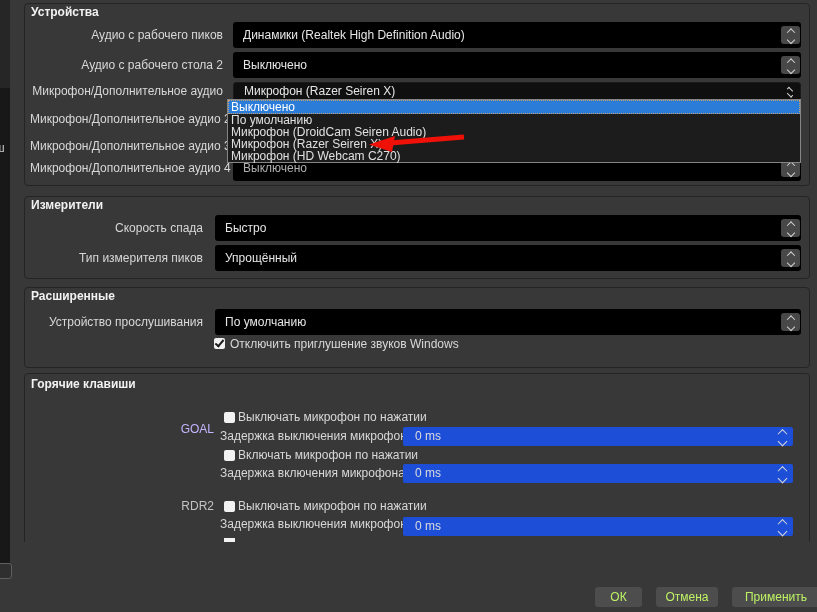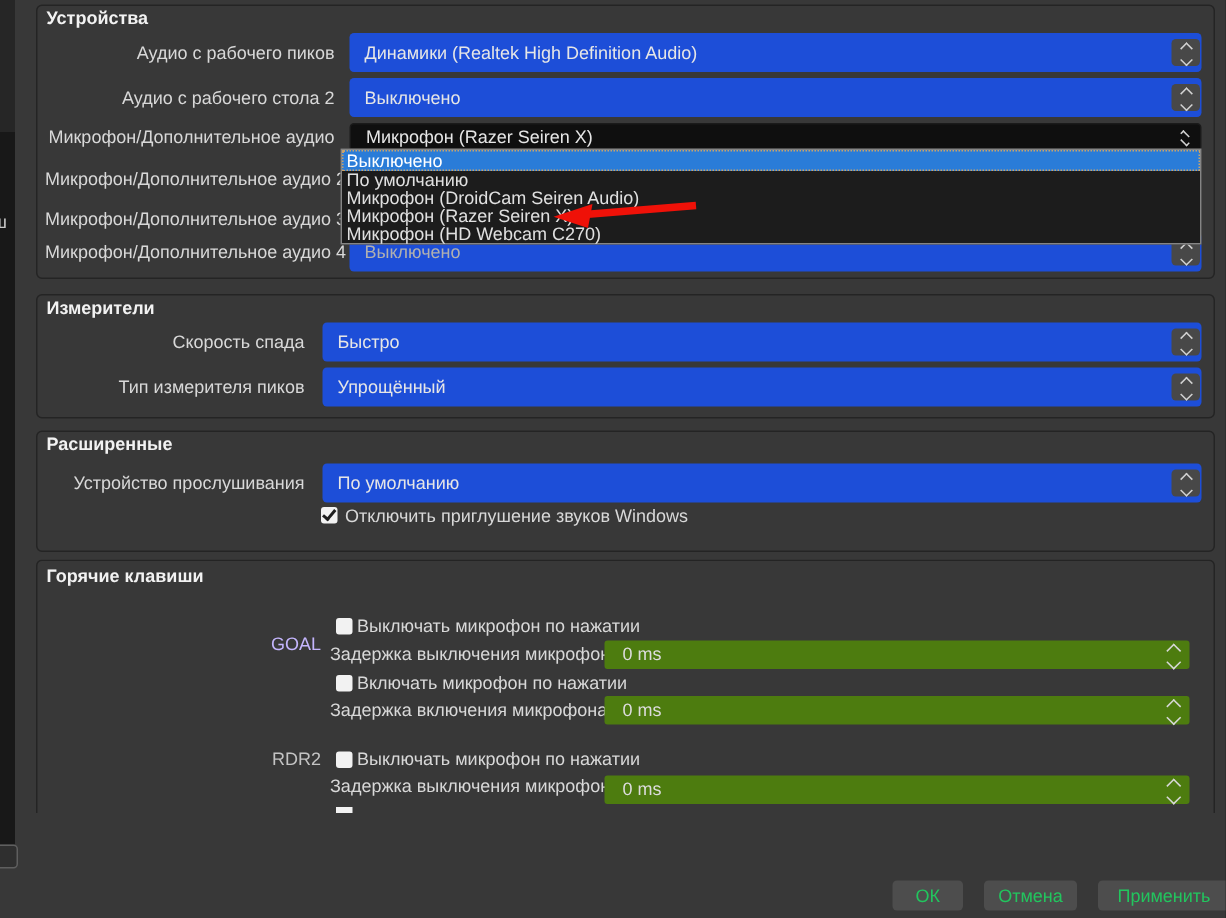--- a/index.html
+++ b/index.html
@@ -8,21 +8,21 @@
     background:#383838;
     font-family:"Liberation Sans","DejaVu Sans",sans-serif;
     font-size:12px;color:#d8d8d8;padding-left:12px;
     -webkit-font-smoothing:antialiased;
   }
   .abs{position:absolute;}
   .panel{position:absolute;left:24px;width:784px;border:1px solid #242424;border-radius:4px;}
   .sec-title{position:absolute;font-weight:bold;color:#f2f2f2;}
   .flabel{position:absolute;text-align:right;white-space:nowrap;color:#d8d8d8;}
   .combo{
-    position:absolute;background:#1d4ed8;border-radius:3px;height:26px;line-height:26px;
+    position:absolute;background:#000000;border-radius:3px;height:26px;line-height:26px;
     color:#e6e6e6;white-space:nowrap;
   }
   .combo .val{padding-left:10px;}
   .spinner{
     position:absolute;right:1px;top:4px;bottom:4px;width:19px;background:#484848;
     border-radius:3px;display:flex;flex-direction:column;align-items:center;justify-content:center;gap:3px;
   }
   .spinner.bare{background:transparent;}
   .chev{width:5px;height:5px;border-right:1.5px solid #d2d2d2;border-bottom:1.5px solid #d2d2d2;display:block;}
   .chev.up{transform:rotate(-135deg) translate(-1px,-1px);}
@@ -39,29 +39,29 @@
   .popup .item.sel{background:#2a7cd8;color:#fff;border:1px dotted #caa36a;padding-left:2px;}
   .checkbox{
     position:absolute;width:11px;height:11px;background:#f2f2f2;border-radius:2px;
   }
   .checkbox.checked::after{
     content:"";position:absolute;left:3px;top:0px;width:3px;height:7px;
     border-right:2px solid #1e1e1e;border-bottom:2px solid #1e1e1e;transform:rotate(40deg);
   }
   .cblabel{position:absolute;white-space:nowrap;color:#d8d8d8;}
   .spinfield{
-    position:absolute;left:403px;width:390px;height:19px;background:#4d7c0f;border-radius:2px;
+    position:absolute;left:403px;width:390px;height:19px;background:#1d4ed8;border-radius:2px;
     color:#dcdcdc;line-height:19px;
   }
   .spinfield .val{padding-left:12px;}
   .spinbtns{position:absolute;right:3px;top:0;bottom:0;width:16px;display:flex;flex-direction:column;align-items:center;justify-content:center;gap:2px;}
   .spinbtns .chev{width:6px;height:6px;border-color:#d8d8d8;}
   .btn{
     position:absolute;top:587px;height:20px;background:#4d4d4d;border-radius:3px;
-    color:#22c55e;text-align:center;line-height:20px;
+    color:#bef264;text-align:center;line-height:20px;
   }
   .hk-clip{position:absolute;left:0;top:373px;width:817px;height:169px;overflow:hidden;}
   .hk-inner{position:absolute;left:0;top:0;width:817px;height:220px;}
   .hk-border{position:absolute;left:24px;top:0;width:784px;height:210px;border:1px solid #242424;border-radius:4px;}
   .sliver1{position:absolute;left:0;top:0;width:10px;height:88px;background:#262626;}
   .sliver2{position:absolute;left:0;top:88px;width:10px;height:475px;background:#181818;overflow:hidden;color:#c8c8c8;}
   .sliver-corner{position:absolute;left:-6px;top:563px;width:16px;height:14px;background:#2f2f2f;border:1px solid #5f5f5f;border-radius:3px;}
   .arrow-svg{position:absolute;left:358px;top:126px;z-index:8;pointer-events:none;}
 </style>
 </head>

